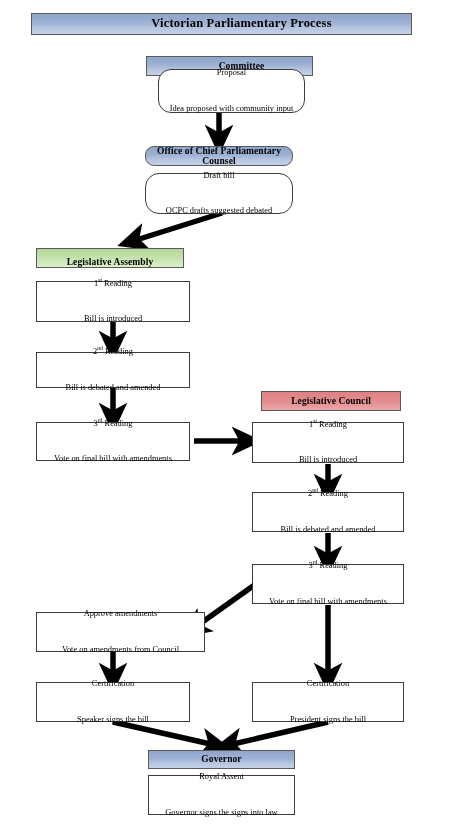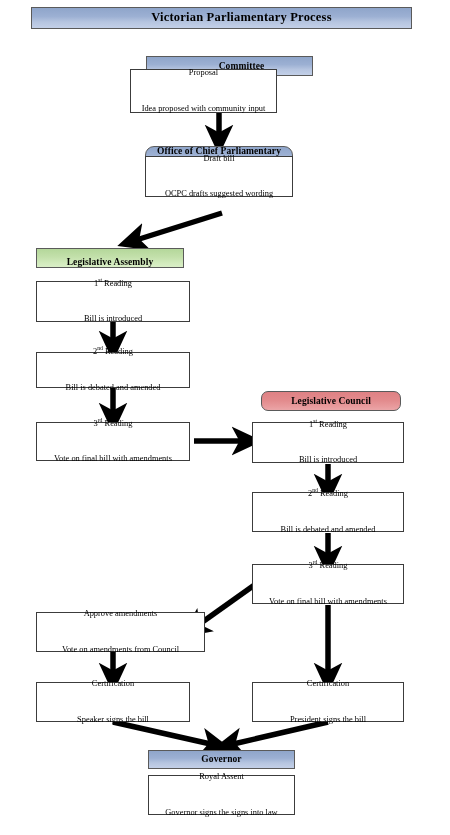--- a/index.html
+++ b/index.html
@@ -53,21 +53,20 @@
     background: linear-gradient(to bottom, #8fa5ca 0%, #9cb0d3 42%, #b6c5e0 70%, #c3d0e8 100%);
   }
   .green {
     background: linear-gradient(to bottom, #b4d79a 0%, #c3e0ab 45%, #d3ebbe 80%, #d9eec6 100%);
     border-color: #6f8f56;
     justify-content: flex-end;
   }
   .red {
     background: linear-gradient(to bottom, #de8184 0%, #e28a8c 45%, #e89a9c 80%, #eba6a8 100%);
     border-color: #a35d5f;
-    border-radius: 7px;
   }
   .line1 { line-height: 1.25; }
   .line2 { line-height: 1.25; margin-top: 25px; }
   .hdrtext { line-height: 1.1; }
   sup {
     font-size: 0.68em;
     vertical-align: super;
     line-height: 0;
   }
 </style>
@@ -123,38 +122,38 @@
 
   <g>
     <line x1="113" y1="722" x2="215" y2="745" stroke="#000" stroke-width="5.5" marker-end="url(#ah)"></line>
   </g>
 
   <g>
     <line x1="328" y1="722" x2="229" y2="745" stroke="#000" stroke-width="5.5" marker-end="url(#ah)"></line>
   </g>
 </svg>
 
-<div class="node header title blue" style="left:31px; top:7px; width:381px; height:22px;padding-left:40px;">
+<div class="node header title blue" style="left:31px; top:13px; width:381px; height:22px;padding-left:40px;">
   <span class="hdrtext">Victorian Parliamentary Process</span>
 </div>
 
 <div class="node header blue" style="left:146px; top:56px; width:167px; height:20px;padding-left:24px;">
   <span class="hdrtext">Committee</span>
 </div>
-<div class="node plain" style="left:130px; top:69px; width:147px; height:44px;">
+<div class="node plain" style="left:158px; top:69px; width:147px; height:44px;border-radius:13px;">
   <span class="line1">Proposal</span>
   <span class="line2">Idea proposed with community input</span>
 </div>
 
 <div class="node header blue" style="left:145px; top:146px; width:148px; height:20px;border-radius:9px;">
   <span class="hdrtext">Office of Chief Parliamentary Counsel</span>
 </div>
-<div class="node plain" style="left:145px; top:156px; width:148px; height:41px;">
+<div class="node plain" style="left:145px; top:173px; width:148px; height:41px;border-radius:14px;">
   <span class="line1">Draft bill</span>
-  <span class="line2">OCPC drafts suggested wording</span>
+  <span class="line2">OCPC drafts suggested debated</span>
 </div>
 
 <div class="node header green" style="left:36px; top:248px; width:148px; height:20px;">
   <span class="hdrtext">Legislative Assembly</span>
 </div>
 
 <div class="node plain" style="left:36px; top:281px; width:154px; height:41px;">
   <span class="line1"><span>1</span><sup>st</sup><span> Reading</span></span>
   <span class="line2">Bill is introduced</span>
 </div>

